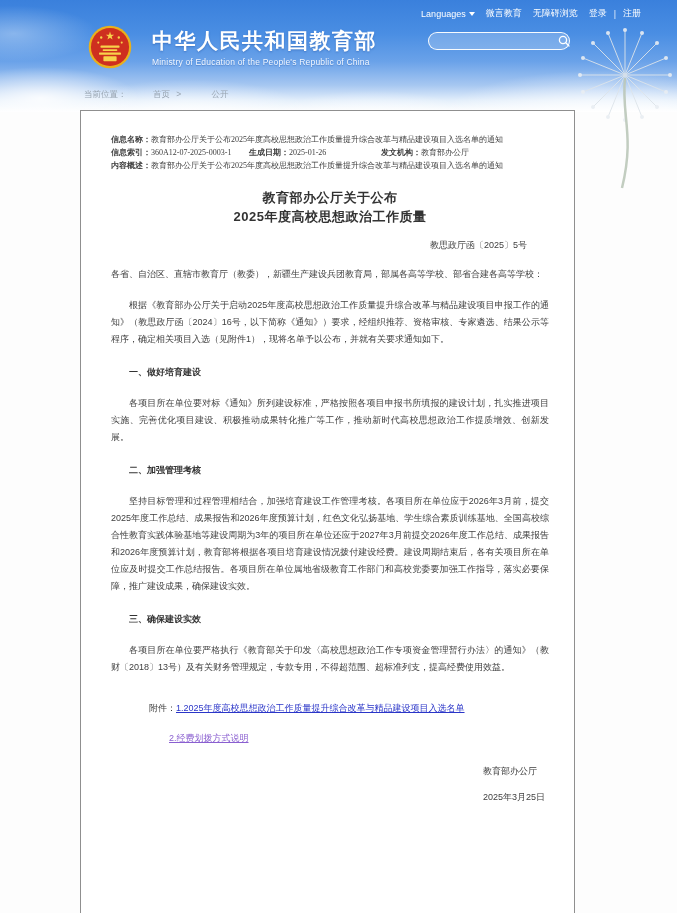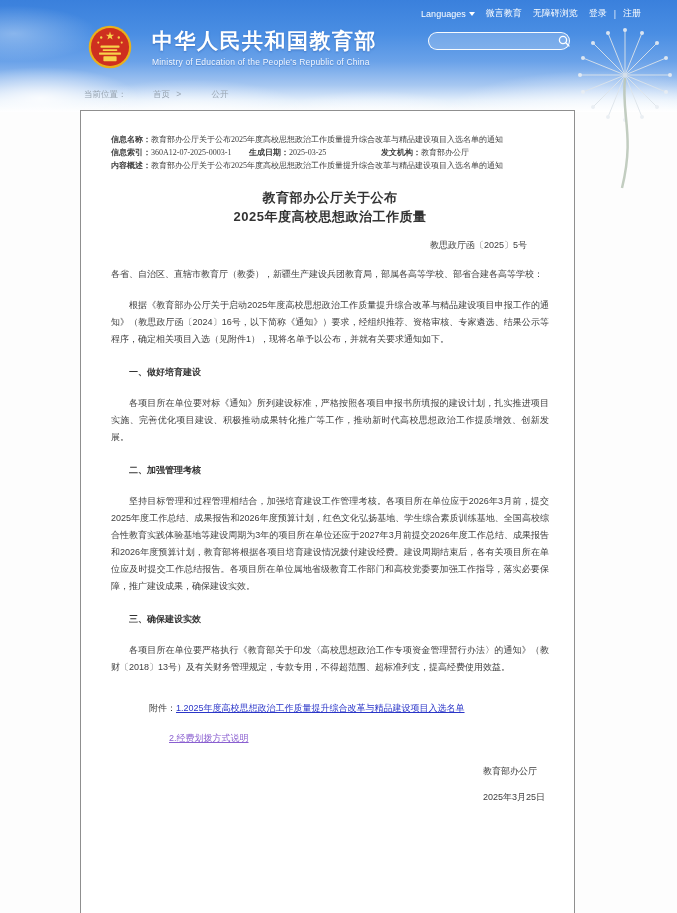--- a/index.html
+++ b/index.html
@@ -178,21 +178,21 @@
     </div>
   </header>
 
   <main class="panel">
 
     <div class="meta">
       <div class="mrow long">
         <span class="ml">信息名称：</span><span class="mv">教育部办公厅关于公布2025年度高校思想政治工作质量提升综合改革与精品建设项目入选名单的通知</span>
       </div>
       <div class="mrow">
-        <span class="ml">信息索引：</span><span class="mv w-val1">360A12-07-2025-0003-1</span><span class="ml">生成日期：</span><span class="mv w-val2">2025-03-25</span><span class="ml">发文机构：</span><span class="mv">教育部办公厅</span>
+        <span class="ml">信息索引：</span><span class="mv w-val1">360A12-07-2025-0003-1</span><span class="ml">生成日期：</span><span class="mv w-val2">2025-01-26</span><span class="ml">发文机构：</span><span class="mv">教育部办公厅</span>
       </div>
       <div class="mrow long">
         <span class="ml">内容概述：</span><span class="mv">教育部办公厅关于公布2025年度高校思想政治工作质量提升综合改革与精品建设项目入选名单的通知</span>
       </div>
     </div>
 
     <h1 class="doc-title">
       <span>教育部办公厅关于公布</span><br>
       <span>2025年度高校思想政治工作质量</span><br>
     </h1>

